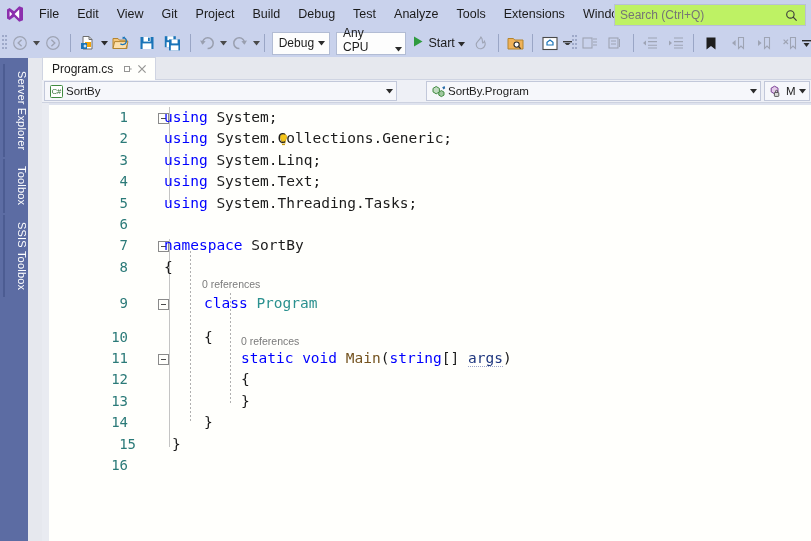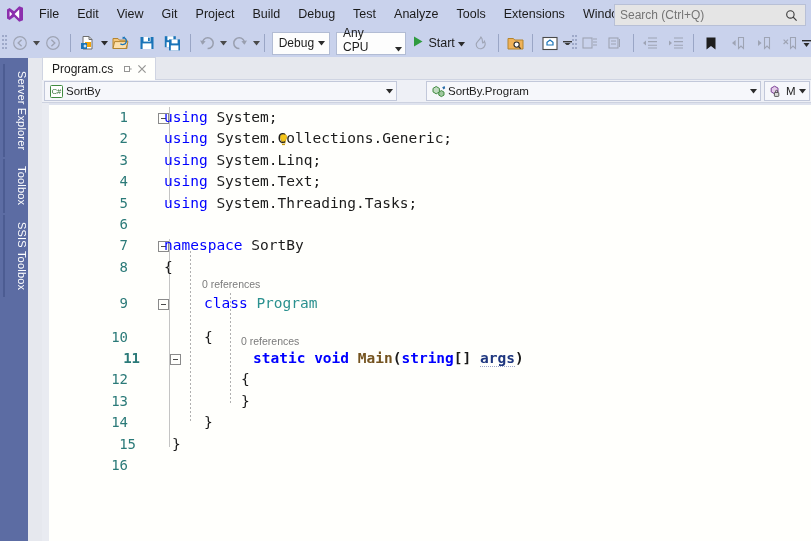--- a/index.html
+++ b/index.html
@@ -17,21 +17,21 @@
     flex:0 0 28px;position:relative;
   }
   .vs-logo{width:30px;height:28px;display:flex;align-items:center;justify-content:center;}
   .menu-items{display:flex;align-items:center;height:28px;}
   .menu-item{
     padding:0 9px;height:28px;line-height:28px;font-size:12.5px;color:#1b1b1b;
     cursor:default;white-space:nowrap;
   }
   .search-wrap{
     position:absolute;right:5px;top:4px;width:190px;height:20px;
-    background:#e5e5e5;border:1px solid #b8c0d6;display:flex;align-items:center;
+    background:#bef264;border:1px solid #b8c0d6;display:flex;align-items:center;
   }
   .search-input{
     border:0;outline:0;background:transparent;font-family:"Liberation Sans",sans-serif;
     font-size:12px;color:#6d6d6d;padding-left:5px;width:158px;height:18px;
   }
   .search-icon{width:22px;display:flex;align-items:center;justify-content:center;}
 
   
   .toolbar{
     height:30px;background:#c9d2ec;display:flex;align-items:center;
@@ -600,21 +600,21 @@
             <span class="code" style="left:162px;"><span class="kw">class</span> <span class="cls">Program</span></span>
           </div>
 
           <div class="line" style="top:224px;position:absolute;left:0;right:0;">
             <span class="lnum">10</span>
             <span class="code" style="left:162px;"><span class="punc">{</span></span>
           </div>
 
           <div class="codelens" style="left:199px;top:232px;">0 references</div>
 
-          <div class="line" style="top:245px;position:absolute;left:12px;right:0;font-weight:bold;">
+          <div class="line" style="top:245px;position:absolute;left:0;right:0;">
             <span class="lnum">11</span>
             <span class="glyphs">
               <span class="collapse"></span>
             </span>
             <span class="code" style="left:199px;"><span class="kw">static</span> <span class="kw">void</span> <span class="meth">Main</span><span class="punc">(</span><span class="kw">string</span><span class="punc">[]</span> <span class="param sq">args</span><span class="punc">)</span></span>
           </div>
 
           <div class="line" style="top:266.4px;position:absolute;left:0;right:0;">
             <span class="lnum">12</span>
             <span class="code" style="left:199px;"><span class="punc">{</span></span>

